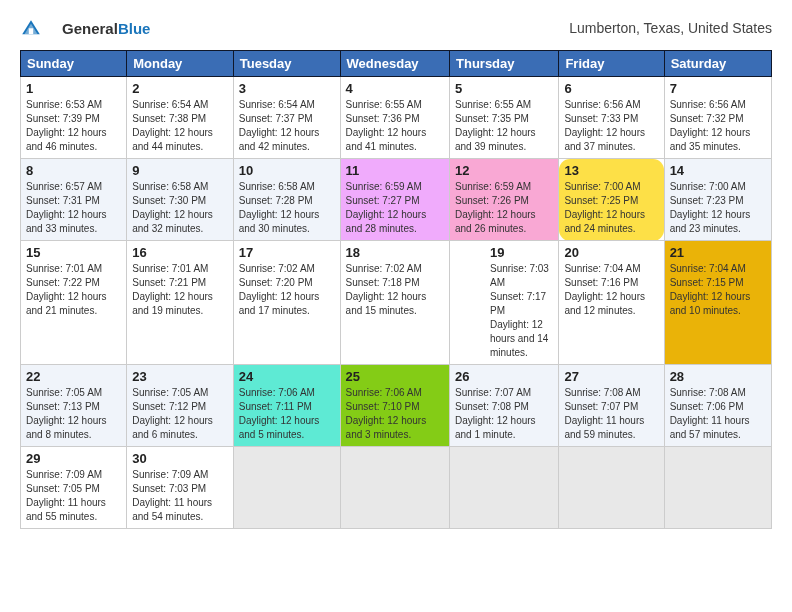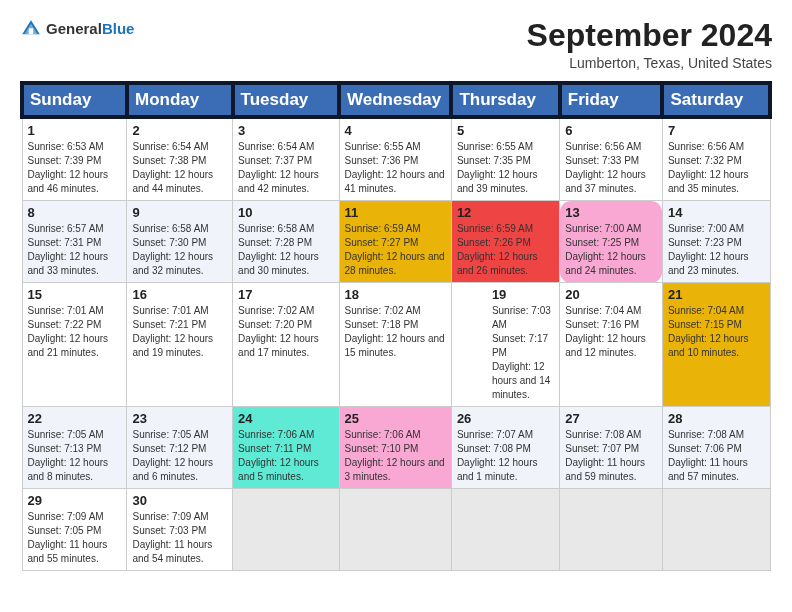--- a/index.html
+++ b/index.html
@@ -18,21 +18,21 @@
     }
     .header-area {
       display: flex;
       justify-content: space-between;
       align-items: flex-start;
       margin-bottom: 10px;
     }
     .logo {
       display: flex;
       align-items: center;
-      gap: 4px;
+      gap: 20px;
     }
     .logo-icon {
       width: 22px;
       height: 22px;
     }
     .title-area {
       text-align: right;
     }
     .month-title {
       font-size: 32px;
@@ -46,25 +46,25 @@
       margin-top: 2px;
     }
     .calendar {
       width: 100%;
       border-collapse: collapse;
       border: 1px solid #bbb;
     }
     .calendar th {
       background: #3a6db5;
       color: #fff;
-      font-size: 17px;
+      font-size: 13px;
       font-weight: bold;
       text-align: left;
       padding: 5px 6px;
-      border: 4px solid #0f172a;
+      border: 1px solid #0f172a;
     }
     .calendar td {
       vertical-align: top;
       border: 1px solid #ccc;
       padding: 4px 5px;
       width: 113px;
       min-height: 70px;
       background: #fff;
     }
     .calendar tr:nth-child(even) td {
@@ -103,21 +103,20 @@
         <polygon points="15,8 24,22 6,22" fill="#fff" opacity="0.4"></polygon>
         <rect x="12" y="14" width="6" height="8" fill="#fff"></rect>
       </svg>
       <div>
         <div>
           <span style="font-size:15px;font-weight:bold;color:#333;">General</span><span style="font-size:15px;font-weight:bold;color:#1a75bb;">Blue</span>
         </div>
       </div>
     </div>
     <div class="title-area">
-      <div class="month-title">September 2024</div>
       <div class="location">Lumberton, Texas, United States</div>
     </div>
   </div>
 
   <table class="calendar">
     <thead>
       <tr>
 
       <th>Sunday</th>
           <th>Monday</th>
@@ -165,29 +164,29 @@
             <div class="day-info">Sunrise: 6:57 AM<br>Sunset: 7:31 PM<br>Daylight: 12 hours and 33 minutes.</div>
           </td>
           <td style="background: rgb(240, 244, 250);">
             <span class="day-number">9</span>
             <div class="day-info">Sunrise: 6:58 AM<br>Sunset: 7:30 PM<br>Daylight: 12 hours and 32 minutes.</div>
           </td>
           <td style="background: rgb(240, 244, 250);">
             <span class="day-number">10</span>
             <div class="day-info">Sunrise: 6:58 AM<br>Sunset: 7:28 PM<br>Daylight: 12 hours and 30 minutes.</div>
           </td>
-          <td style="background: #eab308; margin-top: 48px;">
+          <td style="background: #f0abfc; margin-top: 48px;">
             <span class="day-number">11</span>
             <div class="day-info">Sunrise: 6:59 AM<br>Sunset: 7:27 PM<br>Daylight: 12 hours and 28 minutes.</div>
           </td>
-          <td style="background: #ef4444;">
+          <td style="background: #f9a8d4;">
             <span class="day-number">12</span>
             <div class="day-info">Sunrise: 6:59 AM<br>Sunset: 7:26 PM<br>Daylight: 12 hours and 26 minutes.</div>
           </td>
-          <td style="background: #f9a8d4; border-radius: 11px;">
+          <td style="background: #fde047; border-radius: 11px;">
             <span class="day-number">13</span>
             <div class="day-info">Sunrise: 7:00 AM<br>Sunset: 7:25 PM<br>Daylight: 12 hours and 24 minutes.</div>
           </td>
           <td style="background: rgb(240, 244, 250);">
             <span class="day-number">14</span>
             <div class="day-info">Sunrise: 7:00 AM<br>Sunset: 7:23 PM<br>Daylight: 12 hours and 23 minutes.</div>
           </td>
         </tr>
         <tr>
           <td style="background: rgb(255, 255, 255);">
@@ -225,21 +224,21 @@
             <div class="day-info">Sunrise: 7:05 AM<br>Sunset: 7:13 PM<br>Daylight: 12 hours and 8 minutes.</div>
           </td>
           <td style="background: rgb(240, 244, 250);">
             <span class="day-number">23</span>
             <div class="day-info">Sunrise: 7:05 AM<br>Sunset: 7:12 PM<br>Daylight: 12 hours and 6 minutes.</div>
           </td>
           <td style="background: #5eead4;">
             <span class="day-number">24</span>
             <div class="day-info">Sunrise: 7:06 AM<br>Sunset: 7:11 PM<br>Daylight: 12 hours and 5 minutes.</div>
           </td>
-          <td style="background: #f9a8d4;">
+          <td style="background: #84cc16;">
             <span class="day-number">25</span>
             <div class="day-info">Sunrise: 7:06 AM<br>Sunset: 7:10 PM<br>Daylight: 12 hours and 3 minutes.</div>
           </td>
           <td style="background: rgb(240, 244, 250);">
             <span class="day-number">26</span>
             <div class="day-info">Sunrise: 7:07 AM<br>Sunset: 7:08 PM<br>Daylight: 12 hours and 1 minute.</div>
           </td>
           <td style="background: rgb(240, 244, 250);">
             <span class="day-number">27</span>
             <div class="day-info">Sunrise: 7:08 AM<br>Sunset: 7:07 PM<br>Daylight: 11 hours and 59 minutes.</div>

